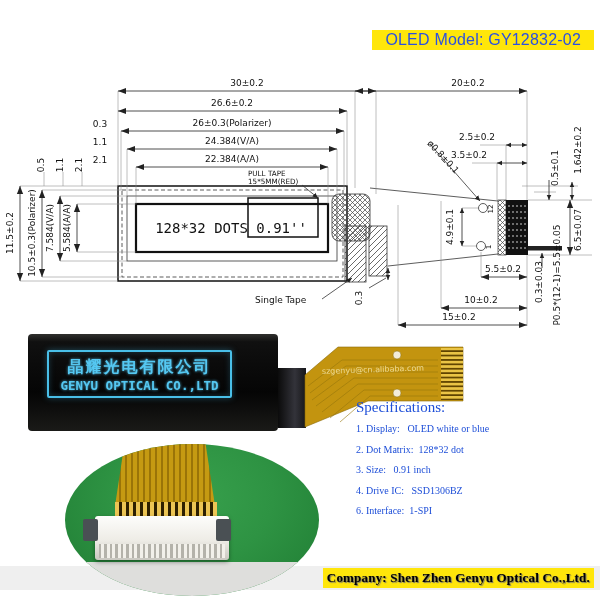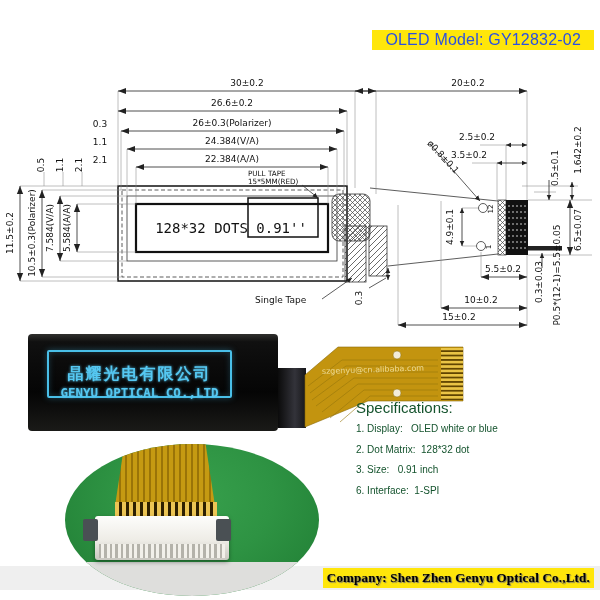--- a/index.html
+++ b/index.html
@@ -18,21 +18,21 @@
   .thick{stroke:#111;stroke-width:2.2;fill:none;}
   .dash{stroke-dasharray:4 2.5;}
   .dim{stroke:#222;stroke-width:.8;fill:none;}
   .ext{stroke:#888;stroke-width:.55;fill:none;}
   
   .module-photo{position:absolute;left:28px;top:334px;width:250px;height:97px;border-radius:4px;
     background:linear-gradient(180deg,#30302e 0,#101010 8%,#050505 60%,#1a1a18 100%);}
   .display-box{position:absolute;left:19px;top:16px;width:181px;height:44px;
     border:2px solid #49bfe8;border-radius:2px;text-align:center;
     box-shadow:0 0 6px rgba(70,190,235,.35), inset 0 0 6px rgba(70,190,235,.25);}
-  .display-cn{margin-top:12px;font:bold 16px "DejaVu Sans",sans-serif;letter-spacing:2px;
+  .display-cn{margin-top:5px;font:bold 16px "DejaVu Sans",sans-serif;letter-spacing:2px;
     color:#55c8f2;text-shadow:0 0 3px rgba(85,200,242,.9);white-space:nowrap;}
   .display-en{font:bold 12.5px "DejaVu Sans Mono",monospace;color:#55c8f2;
     text-shadow:0 0 3px rgba(85,200,242,.9);white-space:nowrap;}
   .acf{position:absolute;left:278px;top:368px;width:28px;height:60px;
     background:linear-gradient(90deg,#0b0b0b,#33333a 60%,#17171a);}
   .fpc{position:absolute;left:300px;top:330px;width:170px;height:105px;}
   
   .pcb-photo{position:absolute;left:65px;top:444px;width:254px;height:152px;border-radius:50%;
     overflow:hidden;background:radial-gradient(ellipse at 50% 35%,#37a04c 0,#2e9343 45%,#1f7c33 100%);}
   .pcb-band{position:absolute;left:0;top:118px;width:254px;height:34px;background:#dededc;}
@@ -42,22 +42,22 @@
   .teeth{position:absolute;left:50px;top:58px;width:102px;height:16px;
     background:repeating-linear-gradient(90deg,#ecc554 0 4px,#2e2000 4px 7px);}
   .connector{position:absolute;left:30px;top:72px;width:134px;height:44px;border-radius:3px;
     background:linear-gradient(180deg,#fdfdfb 0,#eeece6 55%,#c9c7c0 100%);
     box-shadow:0 2px 4px rgba(0,0,0,.4);}
   .ridges{position:absolute;left:4px;right:4px;bottom:2px;height:14px;
     background:repeating-linear-gradient(90deg,#b4b2aa 0 2.5px,#f2f0ea 2.5px 5.5px);}
   .latch{position:absolute;top:75px;width:15px;height:22px;background:#4a5054;border-radius:2px;}
   .latch.l{left:18px;} .latch.r{left:151px;}
   
-  .specs{position:absolute;left:356px;top:399px;width:240px;color:#14532d;
-    font-family:Liberation Sans, sans-serif;}
+  .specs{position:absolute;left:356px;top:399px;width:240px;color:#1d4ed8;
+    font-family:Liberation Serif, serif;}
   .specs-title{font-size:15px;margin-bottom:3px;}
   .spec-item{font-size:10px;line-height:20.5px;white-space:pre;}
   
   .gray-band{position:absolute;left:0;top:566px;width:600px;height:24px;background:#efefef;}
   .company{position:absolute;top:568px;right:6px;background:#ffe60a;color:#000000;
     font:bold 13px "Liberation Serif",serif;padding:2px 4px;letter-spacing:.2px;
     text-shadow:1px 1px 1px rgba(110,110,110,.95), -0.5px -0.5px 0 rgba(150,150,150,.5);}
 </style>
 </head>
 <body>
@@ -204,18 +204,19 @@
     </div>
     <div class="latch l"></div>
     <div class="latch r"></div>
   </div>
 
   <div class="specs">
     <div class="specs-title">Specifications:</div>
     <div class="spec-item">1. Display:   OLED white or blue</div>
     <div class="spec-item">2. Dot Matrix:  128*32 dot</div>
     <div class="spec-item">3. Size:   0.91 inch</div>
+    <div class="spec-item">4. Drive IC:   SSD1306BZ</div>
     <div class="spec-item">6. Interface:  1-SPI</div>
   </div>
 
   <div class="company">Company: Shen Zhen Genyu Optical Co.,Ltd.</div>
 
 </div>
 
 </body></html>

